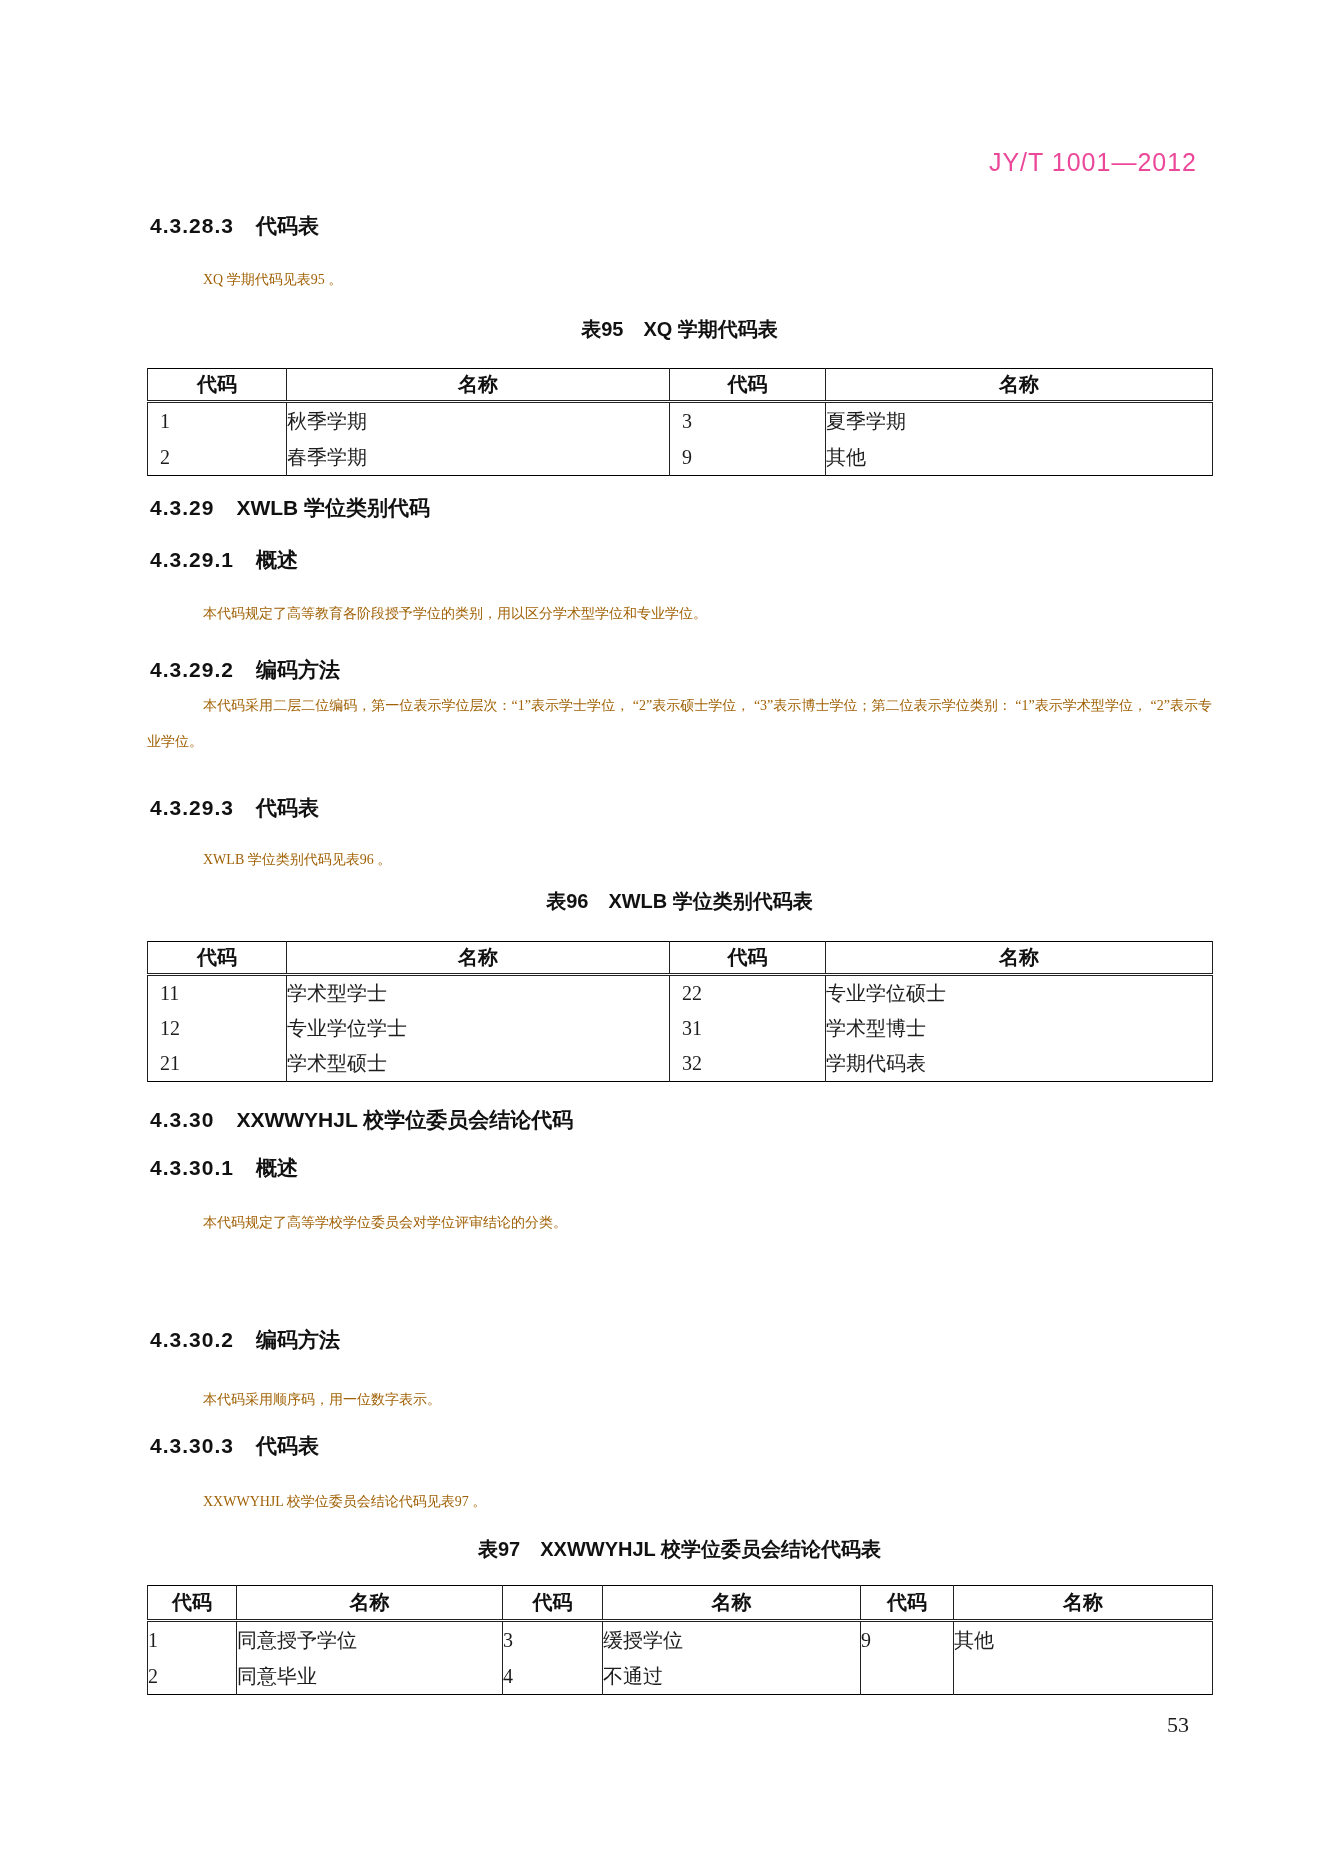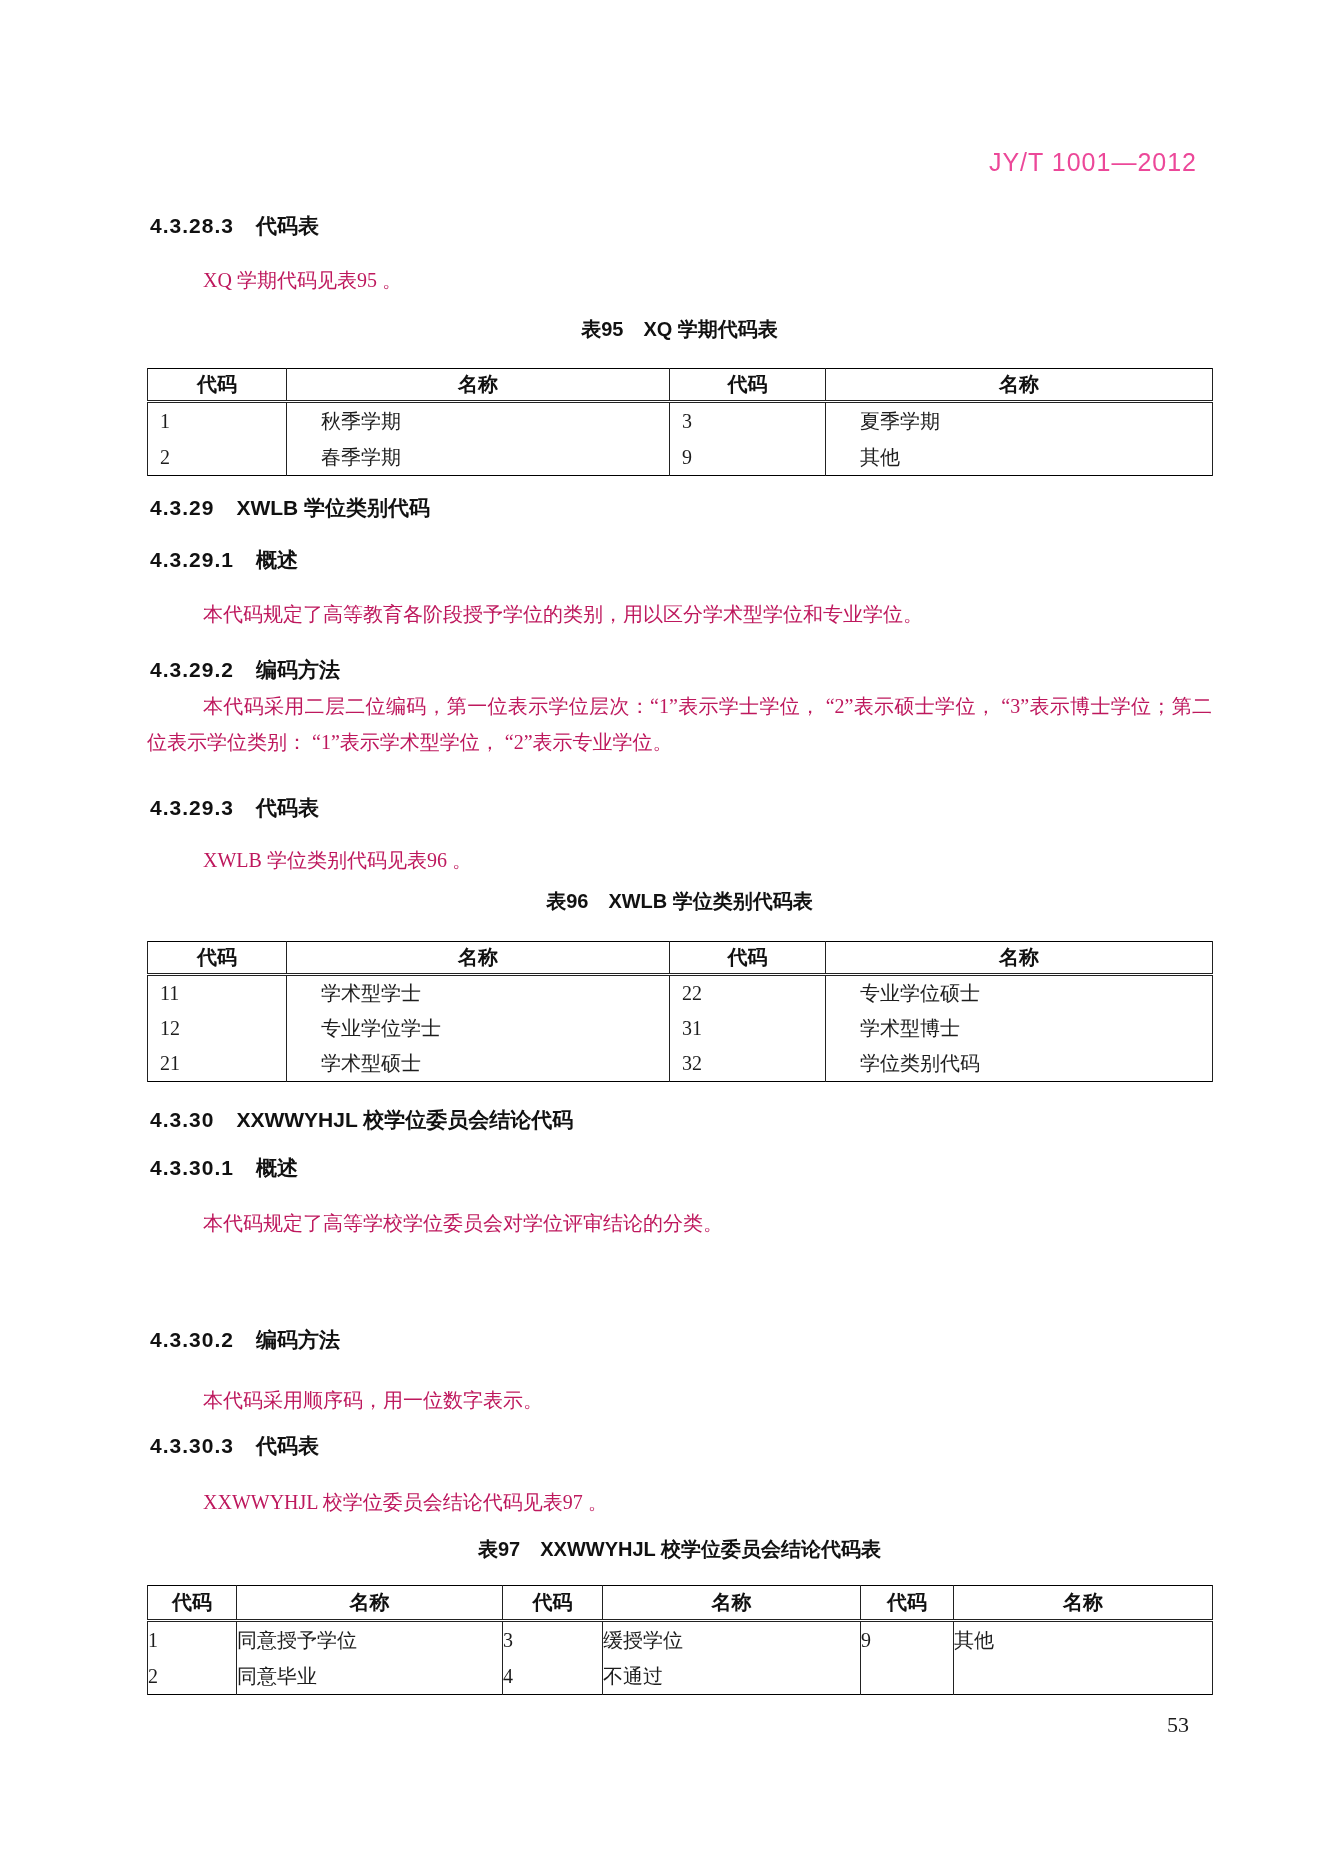--- a/index.html
+++ b/index.html
@@ -19,21 +19,21 @@
   .heading{
     position:absolute;left:150px;width:1062px;
     font-family:"Liberation Sans","DejaVu Sans",sans-serif;
     font-weight:bold;font-size:21px;color:#111;
     white-space:nowrap;
   }
   .heading .h-num{letter-spacing:1px;}
   .heading .h-title{margin-left:22px;}
   .para{
     position:absolute;left:147px;width:1065px;
-    font-size:20px;line-height:36px;color:#be185d;
+    font-size:14px;line-height:36px;color:#a16207;
     text-align:justify;
   }
   .para.indent{text-indent:56px;}
   .para p{margin:0;text-indent:56px;}
   .table-title{
     position:absolute;left:147px;width:1065px;
     text-align:center;
     font-family:"Liberation Sans","DejaVu Sans",sans-serif;
     font-weight:bold;font-size:20px;color:#111;
   }
@@ -53,21 +53,21 @@
     padding:0;
   }
   table.code-table td{
     border-left:1px solid #222;border-right:1px solid #222;
     border-top:none;border-bottom:none;
     vertical-align:middle;padding:0;
   }
   .t4 th{height:31px;}
   .t4 td{height:36px;}
   .t4 td.c-code{padding-left:12px;}
-  .t4 td.c-name{padding-left:34px;}
+  .t4 td.c-name{}
   .t96 td{height:35px;}
   .t6 th{height:33px;}
   .t6 td{height:36px;padding-left:13px;}
   .page-num{
     position:absolute;top:1712px;right:134px;
     font-size:22px;color:#1d1d1d;
   }
 </style>
 </head>
 <body>
@@ -160,21 +160,21 @@
       <tr>
         <td class="c-code">12</td>
         <td class="c-name">专业学位学士</td>
         <td class="c-code">31</td>
         <td class="c-name">学术型博士</td>
       </tr>
       <tr>
         <td class="c-code">21</td>
         <td class="c-name">学术型硕士</td>
         <td class="c-code">32</td>
-        <td class="c-name">学位类别代码</td>
+        <td class="c-name">学期代码表</td>
       </tr>
     </tbody>
   </table>
 
   <div class="heading" style="top:1106px">
     <span class="h-num">4.3.30</span><span class="h-title">XXWWYHJL 校学位委员会结论代码</span>
   </div>
 
   <div class="heading" style="top:1154px">
     <span class="h-num">4.3.30.1</span><span class="h-title">概述</span>

